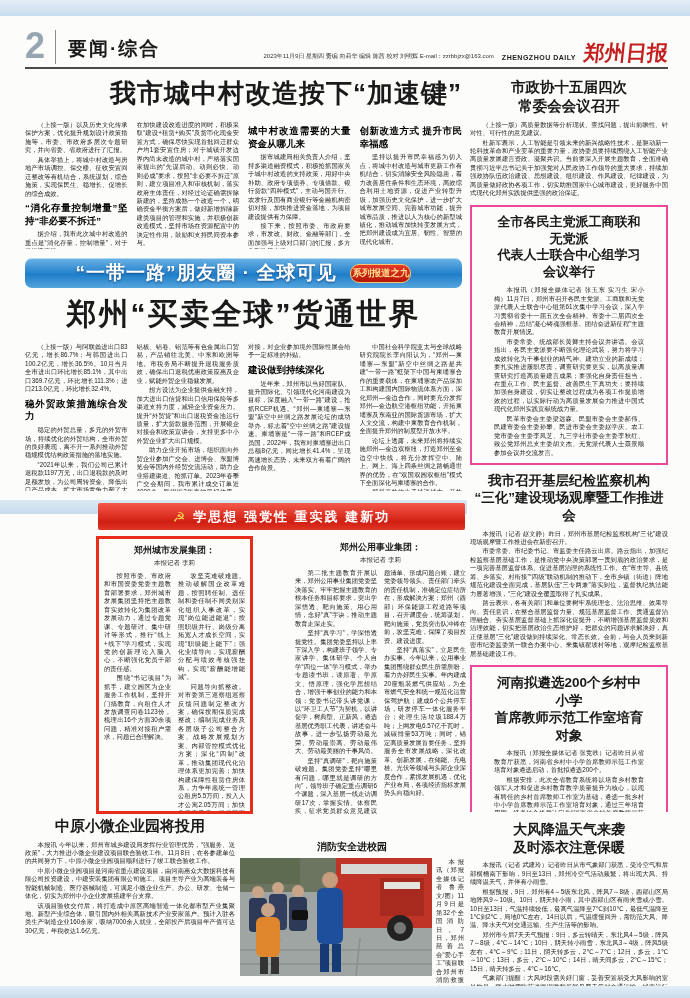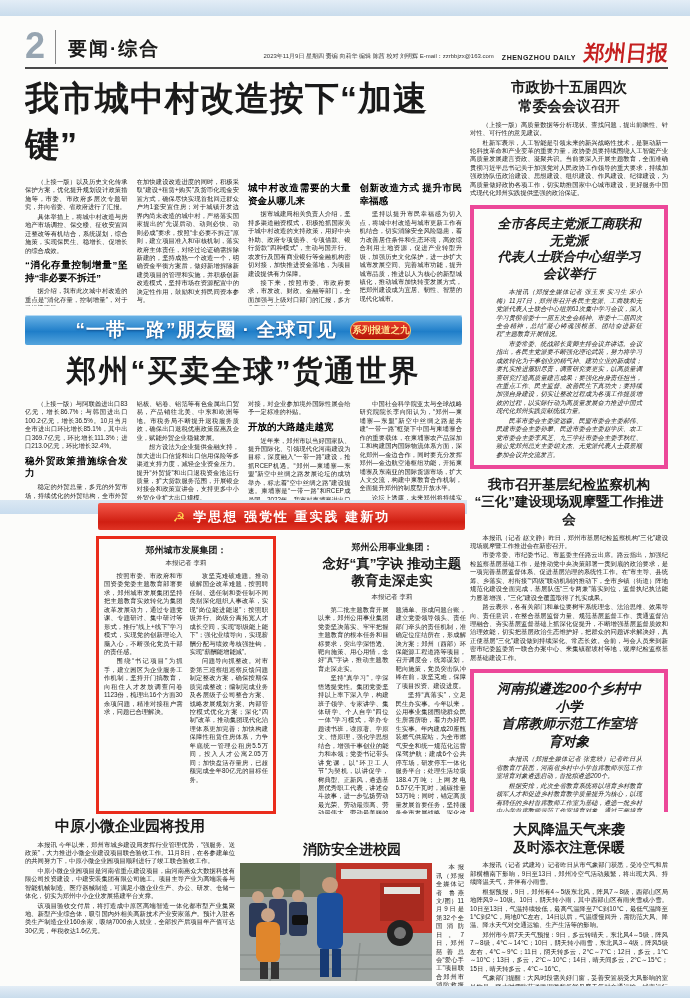--- a/index.html
+++ b/index.html
@@ -21,48 +21,48 @@
   .hdr-rule{position:absolute;top:67px;left:25px;width:643px;height:2px;background:#4a4a4a;}
   
   .bt{font-size:6.3px;line-height:1.34;text-align:justify;color:#222;}
   .p{margin:0 0 1px 0;text-indent:2em;}
   .p.noind{text-indent:0;}
   .sub{font-weight:900;font-size:9.5px;margin:4px 0 3px 0;text-indent:0;color:#000;}
   .cols{display:flex;gap:9px;overflow:hidden;}
   .col{flex:1;overflow:hidden;}
   
   .leftzone{position:absolute;top:74px;left:25px;width:437px;height:426px;overflow:hidden;}
-  .h-lead{font-size:34px;font-weight:900;text-align:left;letter-spacing:1px;margin:2px 0 10px 0;}
+  .h-lead{font-size:26px;font-weight:900;text-align:right;letter-spacing:1px;margin:2px 0 10px 0;}
   .lead-cols{height:128px;}
-  .belt-banner{position:relative;height:30px;margin:9px 0 6px 0;border-radius:2px;
+  .belt-banner{position:relative;height:30px;margin:9px 0 6px 0;border-radius:7px;
      background:linear-gradient(180deg,#6cb4e6 0%,#1f7ec9 55%,#55a5dd 100%);
      display:flex;align-items:center;justify-content:center;gap:14px;
      box-shadow:inset 0 1px 0 rgba(255,255,255,.5);}
   .belt-banner .txt{color:#fff;font-size:19px;font-weight:900;letter-spacing:1px;
      text-shadow:0 1px 2px rgba(0,30,80,.55);}
   .badge{background:linear-gradient(180deg,#e6392a,#b51508);color:#ffe08e;font-size:9.5px;font-weight:bold;
      padding:2px 1px;border-radius:9px;border:1px solid #f2c76d;white-space:nowrap;}
   .h-belt{font-size:30px;font-weight:900;text-align:center;letter-spacing:2px;margin:6px 0 8px 0;}
   .belt-cols{height:148px;}
   
   .rail{position:absolute;top:76px;left:470px;width:198px;height:736px;overflow:hidden;}
   .rail-art{margin-bottom:7px;}
   .rail-h{font-size:14.5px;font-weight:900;text-align:center;line-height:1.3;margin:2px 0 5px 0;}
-  .boxed{border:4px solid #ec4899;padding:5px 22px;font-style:italic;}
+  .boxed{border:2px solid #ec4899;padding:5px 22px;}
   
   .study-strip{position:absolute;top:500px;left:0;width:467px;height:14px;
      background:linear-gradient(180deg,#dbe8f3,#c8dcee);}
   .study-banner{position:absolute;top:503px;left:98px;width:367px;height:27px;
      background:linear-gradient(180deg,#f4594b 0%,#d01f12 70%,#e03425 100%);
      display:flex;align-items:center;justify-content:center;gap:8px;border-radius:2px;}
   .study-banner .emb{color:#ffd34e;font-size:14px;line-height:14px;}
   .study-banner .txt{color:#fff;font-size:13px;font-weight:900;letter-spacing:2px;}
   .study-row{position:absolute;top:536px;left:96px;width:370px;height:278px;display:flex;gap:9px;}
   .study-art{overflow:hidden;}
-  .study-art.lft{width:180px;border:3.5px solid #ea2c1b;padding:4px 5px;box-sizing:border-box;}
+  .study-art.lft{width:157px;border:3.5px solid #ea2c1b;padding:4px 5px;box-sizing:border-box;}
   .study-art.rgt{flex:1;padding:4px 0;margin-left:33px;}
   .eyebrow{text-align:center;font-size:9px;font-weight:bold;margin:1px 0 2px 0;}
   .study-h{text-align:center;font-size:13.5px;font-weight:900;margin:0 0 3px 0;line-height:1.25;}
   .byline{text-align:center;font-size:6.5px;color:#333;margin-bottom:4px;}
   .study-cols{display:flex;gap:7px;overflow:hidden;}
   .study-cols .col{flex:1;}
   
   .bot-a{position:absolute;top:816px;left:25px;width:210px;height:170px;overflow:hidden;}
   .bot-b{position:absolute;top:840px;left:240px;width:224px;height:146px;overflow:hidden;}
   .bot-c{position:absolute;top:820px;left:470px;width:198px;height:166px;overflow:hidden;}
@@ -125,21 +125,21 @@
         <p class="p">稳定的外贸总量，多元的外贸市场，持续优化的外贸结构，全市外贸的良好表现，离不开一系列推动外贸稳规模优结构政策措施的落地实施。</p>
         <p class="p">“2021年以来，我们公司已累计退税款1197万元，出口退税款的及时足额发放，为公司周转资金、降低出口产品成本、扩大市场竞争力帮了大忙。”河南中信铝业有限公司财务负责人说。中信铝业主要从事</p>
       </div>
       <div class="col">
         <p class="p noind">铝板、铝卷、铝箔等有色金属出口贸易，产品销往北美、中东和欧洲等地。市税务局不断提升退税服务质效，确保出口退税优惠政策应惠及企业，赋能外贸企业稳健发展。</p>
         <p class="p">想方设法为企业提供金融支持，加大进出口信贷和出口信用保险等多渠道支持力度，减轻企业资金压力。提升“外贸贷”和出口退税资金池运行质量，扩大贷款服务范围，开展银企对接会和政策宣讲会，支持更多中小外贸企业扩大出口规模。</p>
         <p class="p">助力企业开拓市场，组织面向外贸企业参加广交会、进博会、东盟博览会等国内外经贸交流活动，助力企业搭建渠道、抢抓订单。2023年春季广交会期间，我市累计成交订单近4000个，取得近3年来的最好效果，支持企业出国参展</p>
       </div>
       <div class="col">
         <p class="p noind">对接，对企业参加境外国际性展会给予一定标准的补贴。</p>
-        <div class="sub">开放的大路越走越宽</div>
+        <div class="sub">建设做到持续深化</div>
         <p class="p">近年来，郑州市以当好国家队、提升国际化、引领现代化河南建设为目标，深度融入“一带一路”建设，抢抓RCEP机遇。“郑州—柬埔寨—东盟”新空中丝绸之路发展论坛的成功举办，标志着“空中丝绸之路”建设提速。柬埔寨是“一带一路”和RCEP成员国，2022年，我市对柬埔寨进出口总额8亿元，同比增长41.4%，呈现高速增长态势，未来双方有着广阔的合作前景。</p>
       </div>
       <div class="col">
         <p class="p">中国社会科学院亚太与全球战略研究院院长李向阳认为，“郑州—柬埔寨—东盟”新空中丝绸之路是共建“一带一路”框架下中国与柬埔寨合作的重要载体，在柬埔寨农产品深加工和构建国内国际物流体系方面，深化郑州—金边合作，同时要充分发挥郑州—金边航空港枢纽功能，开拓柬埔寨及东南亚的国际货源市场，扩大人文交流，构建中柬教育合作机制，全面提升郑州的制度型开放水平。</p>
         <p class="p">论坛上透露，未来郑州将持续实施郑州—金边双枢纽，打造郑州至金边空中快线，将充分发挥空中、陆上、网上、海上四条丝绸之路畅通世界的优势，在“双国双园双枢纽”模式下全面深化与柬埔寨的合作。</p>
         <p class="p">郑州开放的步子越迈越大，开放的大路越走越宽。</p>
       </div>
     </div>
   </div>
 
@@ -196,21 +196,20 @@
           <p class="p">围绕“书记项目”为抓手，建立园区为企业服务工作机制，坚持开门搞教育，向租住人才发放调查问卷1123份，梳理出16个方面30余项问题，精准对接租户需求，问题已合理解决。</p>
         </div>
         <div class="col">
           <p class="p">攻坚克难破难题。推动破解国企改革难题，按照聘任制、选任制和委任制不同类别深化组织人事改革，实现“岗位能进能退”；按照职级并行、岗级分离拓宽人才成长空间，实现“职级能上能下”；强化业绩导向，实现薪酬分配与绩效考核强挂钩，实现“薪酬能增能减”。</p>
           <p class="p">问题导向抓整改。对市委第三巡察组巡察反馈问题制定整改方案，确保按期保质完成整改；编制完成业务及各层级子公司整合方案、战略发展规划方案、内部管控模式优化方案；深化“四制”改革，推动集团现代化治理体系更加完善；加快构建保障性租赁住房体系，力争年底统一管理公租房5.5万间，投入人才公寓2.05万间；加快盘活存量房，已超额完成全年80亿元的目标任务。</p>
         </div>
       </div>
     </div>
     <div class="study-art rgt">
       <div class="eyebrow">郑州公用事业集团：</div>
-      <div class="study-h">念好“真”字诀 推动主题教育走深走实</div>
       <div class="byline">本报记者 李莉</div>
       <div class="study-cols bt">
         <div class="col">
           <p class="p">第二批主题教育开展以来，郑州公用事业集团党委坚决落实、牢牢把握主题教育的根本任务和目标要求，突出学深悟透、靶向施策、用心用情，念好“真”字诀，推动主题教育走深走实。</p>
           <p class="p">坚持“真学习”，学深悟透提党性。集团党委坚持以上率下深入学，构建班子领学、专家讲学、集体研学、个人自学“四位一体”学习模式，举办专题读书班，读原著、学原文、悟原理，强化学思想结合，增强干事创业的能力和本领；党委书记带头讲党课，以“环卫工人节”为契机，以讲促学，树典型、正新风，遴选基层优秀职工代表，讲述奋斗故事，进一步弘扬劳动最光荣、劳动最崇高、劳动最伟大、劳动最美丽的干事风尚。</p>
           <p class="p">坚持“真调研”，靶向施策破难题。集团党委坚持“哪里有问题，哪里就是调研的方向”，领导班子确定重点调研6个课题，深入基层一线走访调研17次，掌握实情、体察民疾，征求党员群众意见建议42项，解决问题十余项；针对发现的问题，制定问</p>
         </div>
         <div class="col">
           <p class="p noind">题清单、形成问题台账，建立党委领导领头、责任部门牵头的责任机制，准确定位症结所在，形成解决方案；郑州（西部）环保能源工程道路等项目，召开调度会，统筹谋划，靶向施策，党员突击队冲锋在前，攻坚克难，保障了项目投资、建设进度。</p>
           <p class="p">坚持“真落实”，立足民生办实事。今年以来，公用事业集团围绕群众民生所需所盼，着力办好民生实事。年内建成20座瓶装燃气供应站，为全市燃气安全和统一规范化运营保驾护航；建成6个公共停车场，研发停车一体化服务平台；处理生活垃圾188.4万吨；上网发电6.57亿千瓦时，减碳排量53万吨；同时，锚定高质量发展首要任务，坚持服务全市发展战略，深化改革、创新发展，在储能、充电桩、光伏等领域与头部企业深度合作，紧抓发展机遇，优化产业布局，各项经济指标发展势头向稳向好。</p>
@@ -222,21 +221,21 @@
   <div class="bot-a">
     <div class="bot-h">中原小微企业园将投用</div>
     <div class="bt">
       <p class="p">本报讯 今年以来，郑州市城乡建设局发挥行业管理优势，“强服务、送政策”，大力推进小微企业建设项目联合验收工作。11月8日，在各参建单位的共同努力下，中原小微企业园项目顺利进行了竣工联合验收工作。</p>
       <p class="p">中原小微企业园项目是河南省重点建设项目，由河南惠众大数据科技有限公司投资建设，中建安装集团有限公司施工。项目主导产业为高端装备与智能机械制造、医疗器械制造，可满足小微企业生产、办公、研发、仓储一体化，切实为郑州中小企业发展搭建平台支撑。</p>
       <p class="p">该项目验收交付后，将打造成中原区高端智造一体化都市型产业集聚地、新型产业综合体，吸引国内外相关高新技术产业安家落户。预计入驻各类生产制造企业160余家，吸纳7000余人就业，全部投产后项目年产值可达30亿元，年税收达1.6亿元。</p>
     </div>
   </div>
 
   <div class="bot-b">
-    <div class="bot-h" style="font-size:14px">消防安全进校园</div>
+    <div class="bot-h" style="font-size:10px">消防安全进校园</div>
     <div class="photo-row">
       <div class="photo">
         <svg width="192" height="118" viewBox="0 0 192 118" xmlns="http://www.w3.org/2000/svg">
           <rect x="0" y="0" width="192" height="118" fill="#9fa5a2"></rect>
           <rect x="0" y="0" width="192" height="34" fill="#6b7560"></rect>
           <rect x="0" y="0" width="60" height="26" fill="#5e6b50"></rect>
 
           <rect x="96" y="0" width="96" height="70" fill="#c03428"></rect>
           <rect x="101" y="6" width="86" height="10" fill="#d8d8d4"></rect>
           <rect x="140" y="20" width="44" height="38" fill="#a82a1f"></rect>

